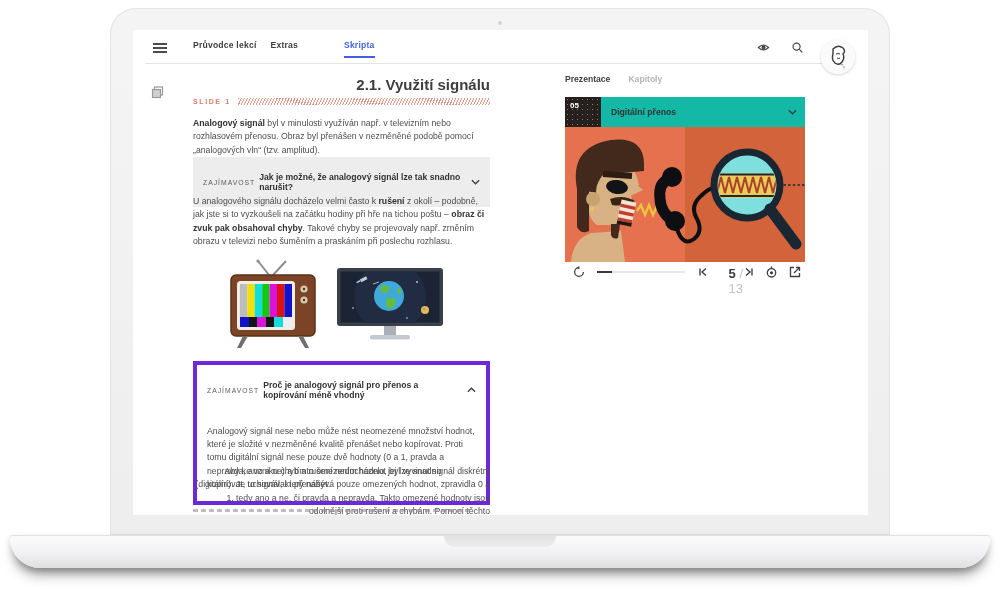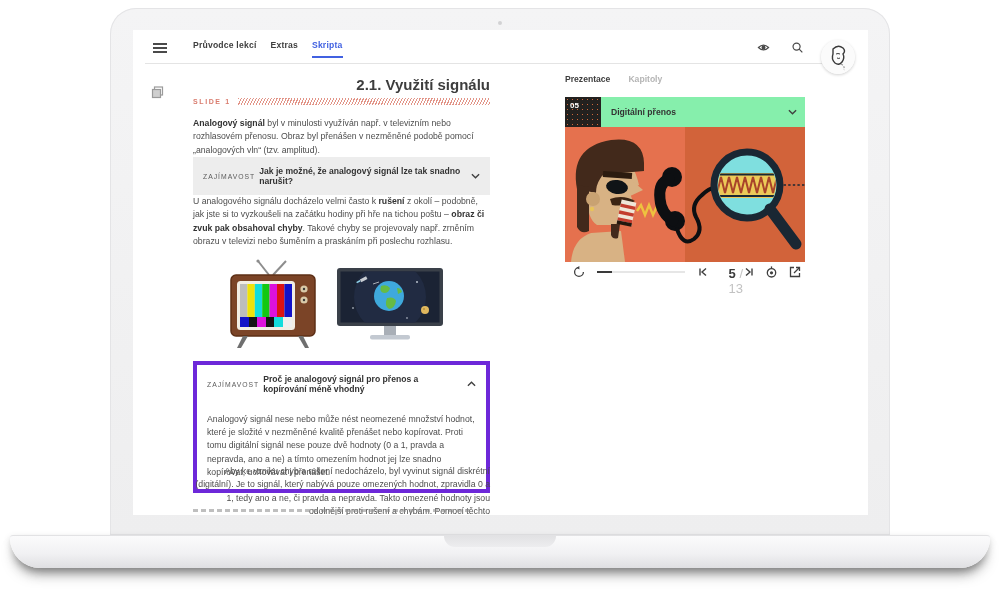--- a/index.html
+++ b/index.html
@@ -18,57 +18,57 @@
     border-radius:3px 3px 30px 30px; border-top:1px solid #e2e2e4;
     box-shadow:0 10px 13px -5px rgba(40,40,40,.55), 0 3px 6px rgba(80,80,80,.25); }
   .base-notch { position:absolute; left:50%; top:0; width:112px; height:11px; margin-left:-56px;
     background:linear-gradient(#e2e2e4,#ededef); border-radius:0 0 12px 12px; }
 
   
   .hamburger { position:absolute; left:20px; top:13px; width:14px; height:10px; cursor:pointer; }
   .hamburger i { display:block; height:1.6px; background:#4a4a4a; margin-bottom:2.4px; }
   .nav { position:absolute; left:60px; top:10px; display:flex; gap:14px; align-items:center; }
   .nav-item { font-size:8.6px; font-weight:bold; color:#3e3e3e; letter-spacing:.2px; cursor:pointer; position:relative; padding-bottom:8px; }
-  .nav-item.active { color:#4161e1; }
+  .nav-item.active { color:#4161e1;margin-left:32px; }
   .nav-item.active::after { content:""; position:absolute; left:0; right:0; bottom:0; height:2px; background:#4161e1; }
   .nav-divider { position:absolute; left:12px; top:33px; width:700px; height:1px; background:#e4e4e4; }
   .top-icon { position:absolute; width:13px; height:13px; cursor:pointer; }
   .eye-icon { left:624px; top:11px; }
   .search-icon { left:658px; top:11px; }
   .avatar { position:absolute; left:688px; top:10px; width:34px; height:34px; border-radius:50%;
     background:#fcfcfc; box-shadow:0 1px 3px rgba(0,0,0,.18); overflow:hidden; cursor:pointer; }
 
   
   .pages-icon { position:absolute; left:18px; top:56px; width:13px; height:13px; }
   .lesson-title { position:absolute; left:60px; top:46px; width:297px; font-size:15px; font-weight:bold; color:#3d3d3d;text-align:right; }
   .slide-row { position:absolute; left:60px; top:68px; width:297px; display:flex; align-items:center; }
   .slide-label { font-size:7px; font-weight:bold; color:#d97c6e; letter-spacing:1.6px; white-space:nowrap; }
   .slide-hatch { flex:1; height:7px; margin-left:7px;
     background:repeating-linear-gradient(115deg,#e29487 0,#e29487 1px,rgba(0,0,0,0) 1px,rgba(0,0,0,0) 2.7px); }
   .para { position:absolute; left:60px; width:297px; font-size:8.7px; line-height:13.4px; color:#4d4d4d; }
   .para b { color:#333; }
   #p1 { top:87px; } #p2 { top:165px; } #p3 { top:435px;text-align:right; }
   .accordion { position:absolute; left:60px; width:297px; font-size:8.6px; cursor:pointer; }
-  .acc-head { display:flex; align-items:center; padding:9px 10px; }
+  .acc-head { display:flex; align-items:center; padding:15px 10px; }
   .acc-tag { font-size:6.8px; letter-spacing:1px; color:#5a5a5a; margin-right:4px; white-space:nowrap; }
   .acc-title { font-weight:bold; color:#333; flex:1; }
   .chev { width:9px; height:6px; flex:none; margin-left:6px; }
   #acc1 { top:127px; background:#ededed; }
   #acc2 { top:331px; background:#fff; border:4px solid #6d28d9; }
   .acc-body { padding:2px 10px 10px 10px; font-size:8.7px; line-height:13.2px; color:#4d4d4d;margin-top:8px; }
   .images-row { position:absolute; left:88px; top:224px; width:230px; height:96px; display:flex; align-items:flex-end; gap:12px; }
   .clip-sliver { position:absolute; left:60px; top:479px; width:278px; height:5px; overflow:hidden; opacity:.55;
     background:repeating-linear-gradient(90deg,#8a8a8a 0,#8a8a8a 5px,rgba(0,0,0,0) 5px,rgba(0,0,0,0) 8px); height:3px; }
 
   
   .panel-tabs { position:absolute; left:432px; top:44px; display:flex; gap:18px; }
   .panel-tab { font-size:8.6px; font-weight:bold; color:#b5b5b5; cursor:pointer;text-align:center; }
   .panel-tab.active { color:#3e3e3e; }
   .slide-card { position:absolute; left:432px; top:67px; width:240px; }
-  .slide-head { position:relative; height:30px; background:#86efac; display:flex; align-items:center; }
+  .slide-head { position:relative; height:30px; background:#14b8a6; display:flex; align-items:center; }
   .slide-num { position:absolute; left:0; top:0; width:36px; height:30px; background:#23211f;
     color:#fff; font-size:8px; font-weight:bold; padding:4px 0 0 5px;
     background-image:radial-gradient(#cf6a3c 0.7px, rgba(0,0,0,0) 0.8px); background-size:5px 5px; background-color:#23211f; }
   .slide-title { margin-left:46px; font-size:8.6px; font-weight:bold; color:#333; flex:1; }
   .slide-chev { margin-right:8px; }
   .slide-art { display:block; width:240px; height:135px; }
 
   
   .controls { position:absolute; left:432px; top:234px; width:240px; height:18px; }
   .ctl { position:absolute; top:0; height:16px; display:flex; align-items:center; cursor:pointer; }

